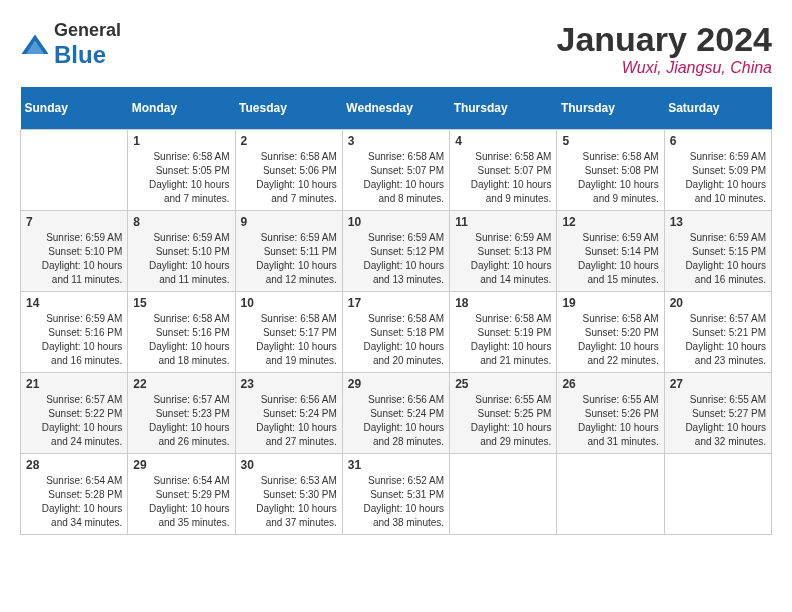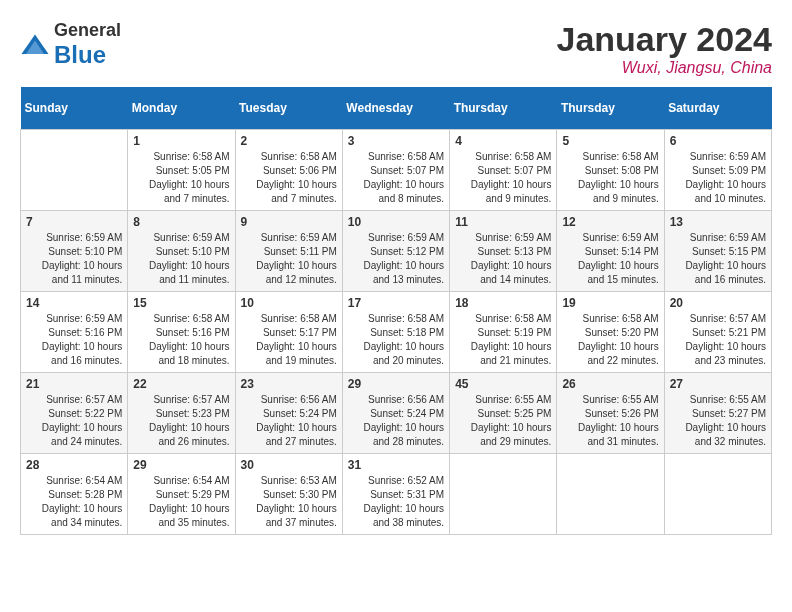--- a/index.html
+++ b/index.html
@@ -222,21 +222,21 @@
         </td>
         <td>
           <div class="day-number">23</div>
           <div class="day-info">Sunrise: 6:56 AM<br>Sunset: 5:24 PM<br>Daylight: 10 hours and 27 minutes.</div>
         </td>
         <td>
           <div class="day-number">29</div>
           <div class="day-info">Sunrise: 6:56 AM<br>Sunset: 5:24 PM<br>Daylight: 10 hours and 28 minutes.</div>
         </td>
         <td>
-          <div class="day-number">45</div>
+          <div class="day-number">25</div>
           <div class="day-info">Sunrise: 6:55 AM<br>Sunset: 5:25 PM<br>Daylight: 10 hours and 29 minutes.</div>
         </td>
         <td>
           <div class="day-number">26</div>
           <div class="day-info">Sunrise: 6:55 AM<br>Sunset: 5:26 PM<br>Daylight: 10 hours and 31 minutes.</div>
         </td>
         <td>
           <div class="day-number">27</div>
           <div class="day-info">Sunrise: 6:55 AM<br>Sunset: 5:27 PM<br>Daylight: 10 hours and 32 minutes.</div>
         </td>

